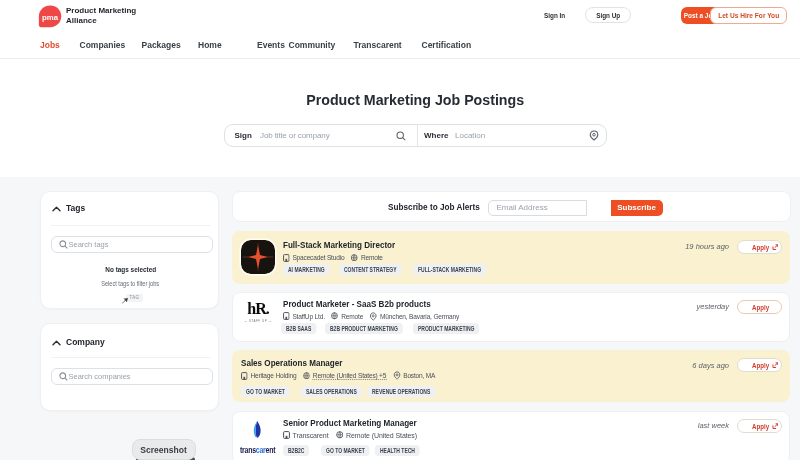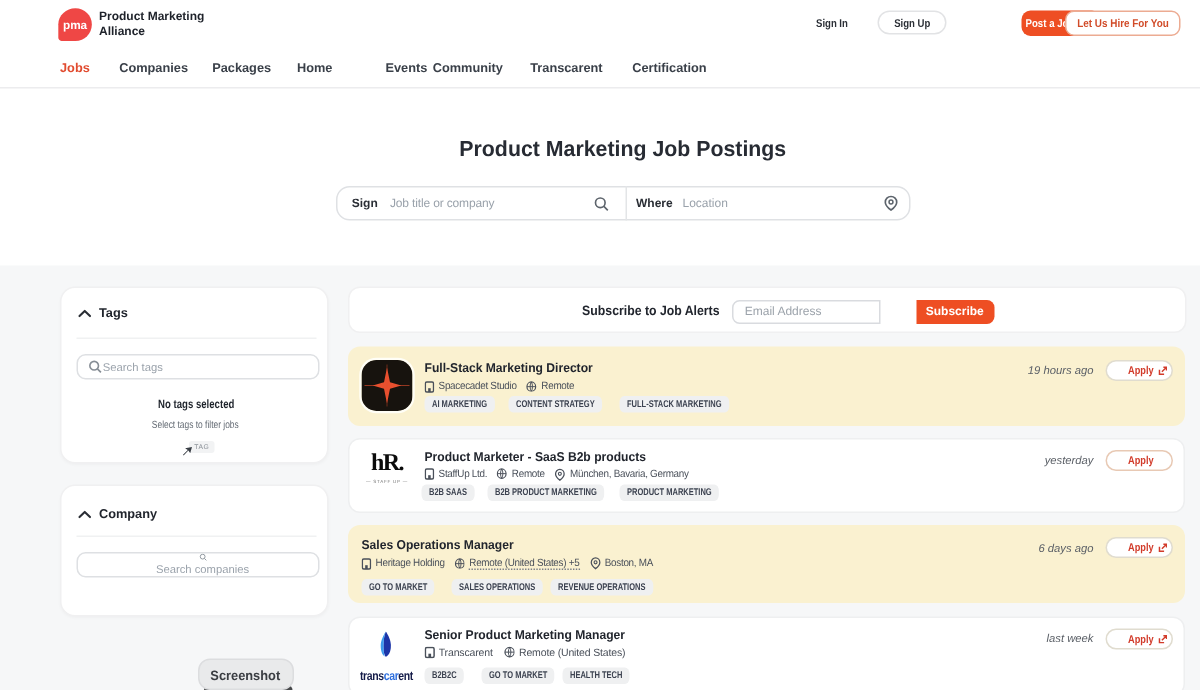--- a/index.html
+++ b/index.html
@@ -95,21 +95,21 @@
       <path d="M7 1 L5.8 5.2 L4.6 3.4 L1.4 6.6 L1 6.2 L4.2 3 L2.4 1.8 Z" fill="#3a3f46"></path>
     </svg>
 </div>
 
 <div class="scard" style="top:322.5px;height:88.5px;">
   <svg class="abs" style="left:11px;top:16px;" width="9" height="6" viewBox="0 0 9 6">
       <polyline points="1,4.7 4.5,1.3 8,4.7" fill="none" stroke="#2a2e35" stroke-width="1.4" stroke-linecap="round" stroke-linejoin="round"></polyline>
     </svg>
   <div class="abs b" style="left:25px;top:13px;font-size:8.5px;color:#21252d;">Company</div>
   <div class="abs" style="left:9.5px;top:33px;width:160px;height:1px;background:#f0f1f2;"></div>
-  <div class="sinput" style="top:44px;flex-direction:column;">
+  <div class="sinput" style="top:44px;">
     <svg width="9" height="9" viewBox="0 0 10 10">
         <circle cx="4.2" cy="4.2" r="3.2" fill="none" stroke="#878e96" stroke-width="1.2"></circle>
         <line x1="6.6" y1="6.6" x2="9.2" y2="9.2" stroke="#878e96" stroke-width="1.2"></line>
       </svg>
     <span>Search companies</span>
   </div>
 </div>
 
 <div class="abs" style="left:232px;top:191px;width:558.5px;height:31px;background:#fff;border-radius:8px;border:1px solid #f0f0f1;"></div>
 <div class="abs b" style="left:340px;top:201.5px;width:140px;text-align:right;font-size:9px;color:#21252d;white-space:nowrap;"><span class="sq" style="transform:scaleX(0.91);transform-origin:100% 50%;">Subscribe to Job Alerts</span></div>

